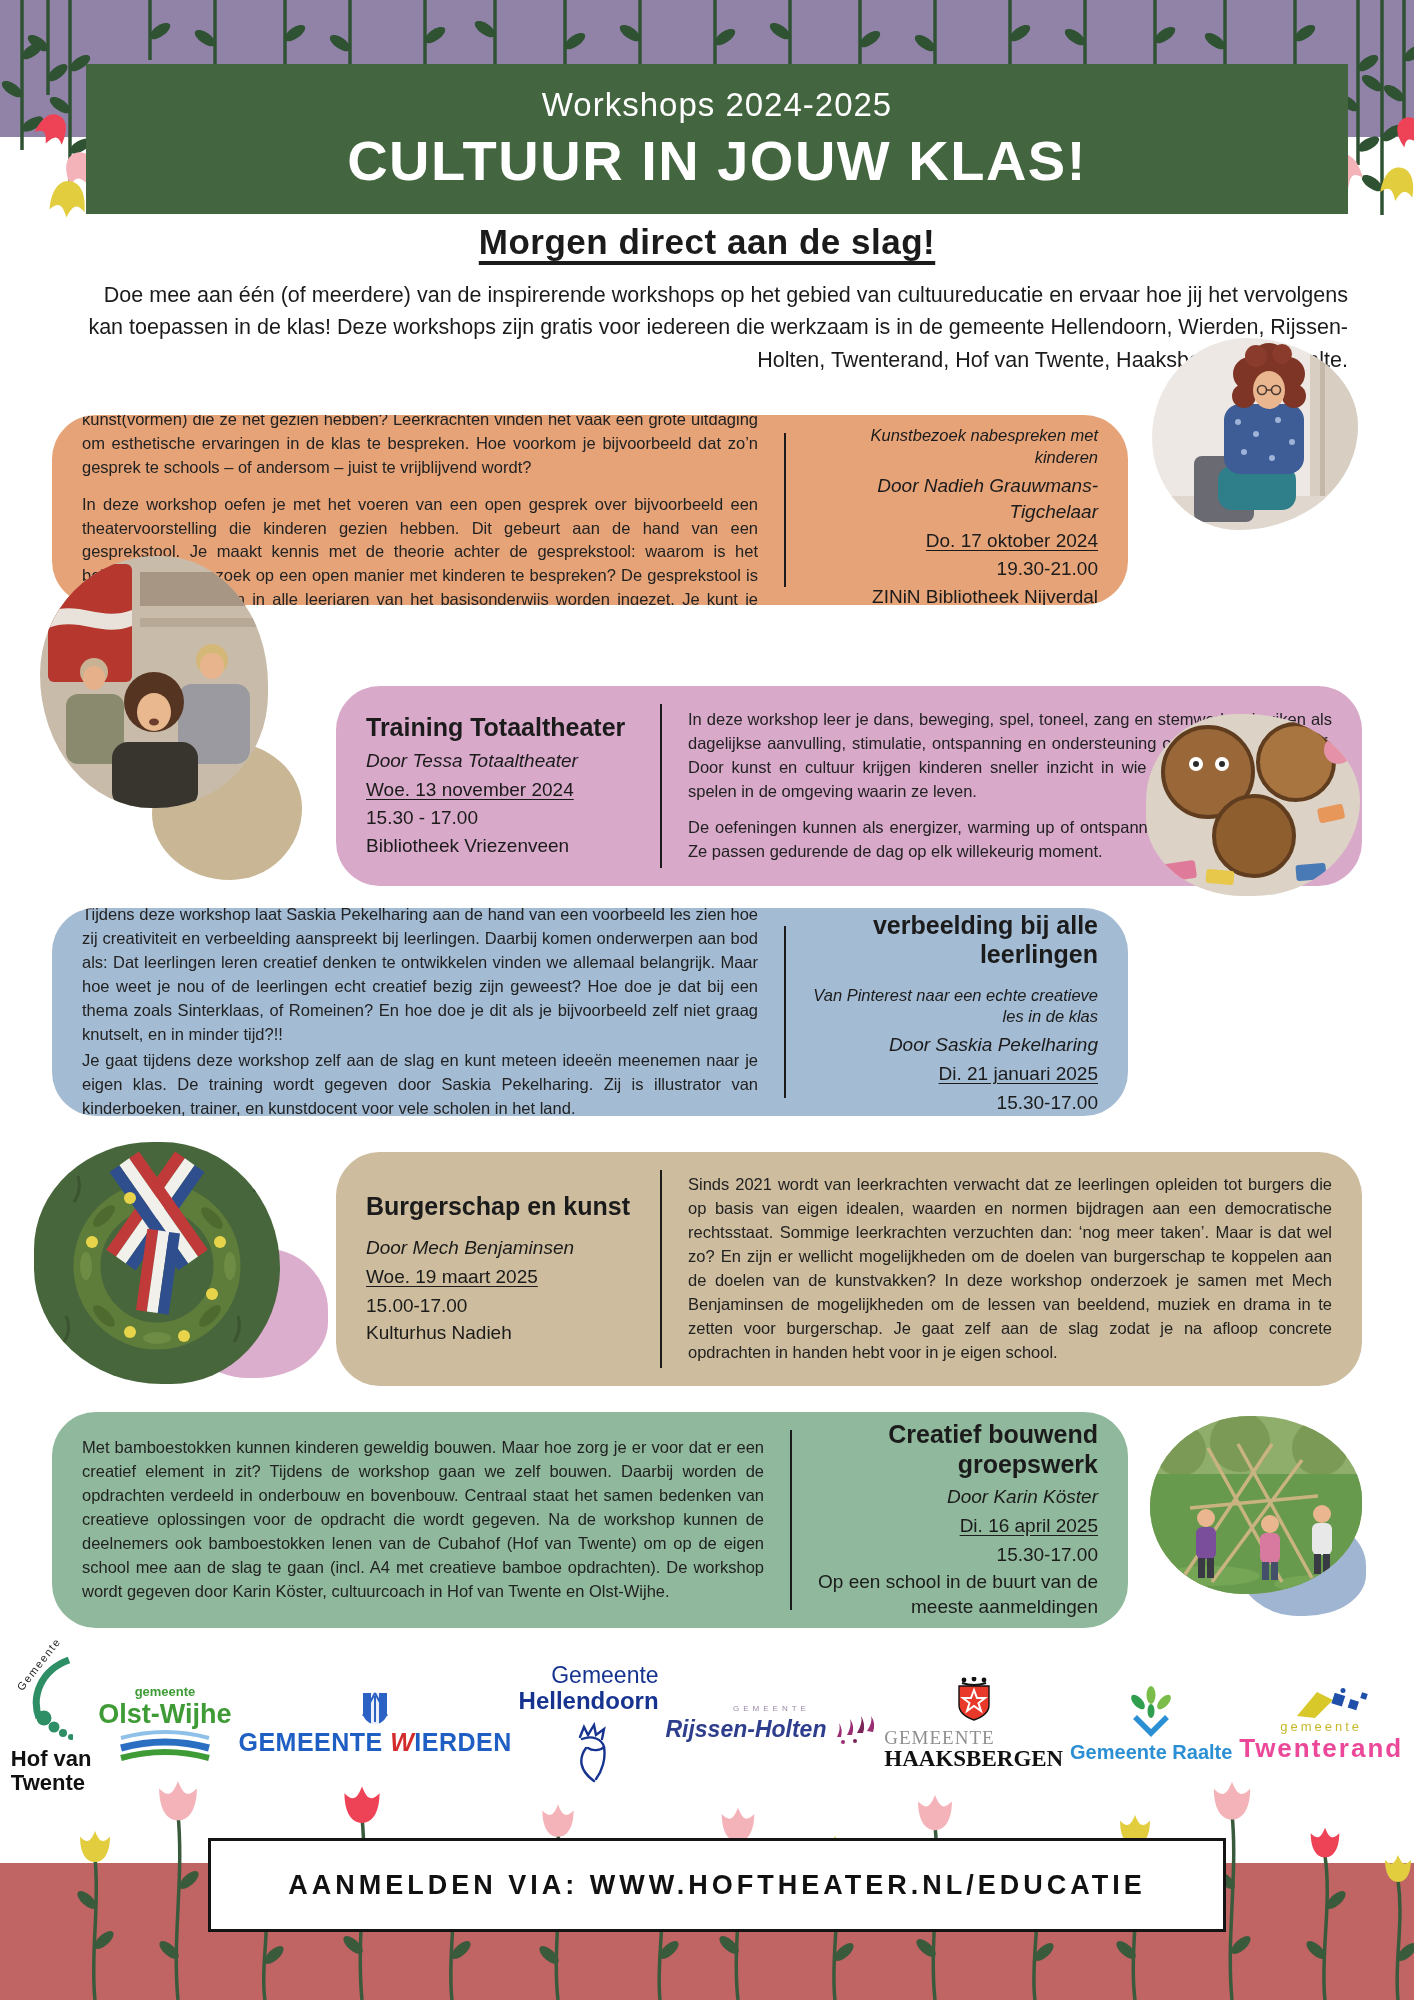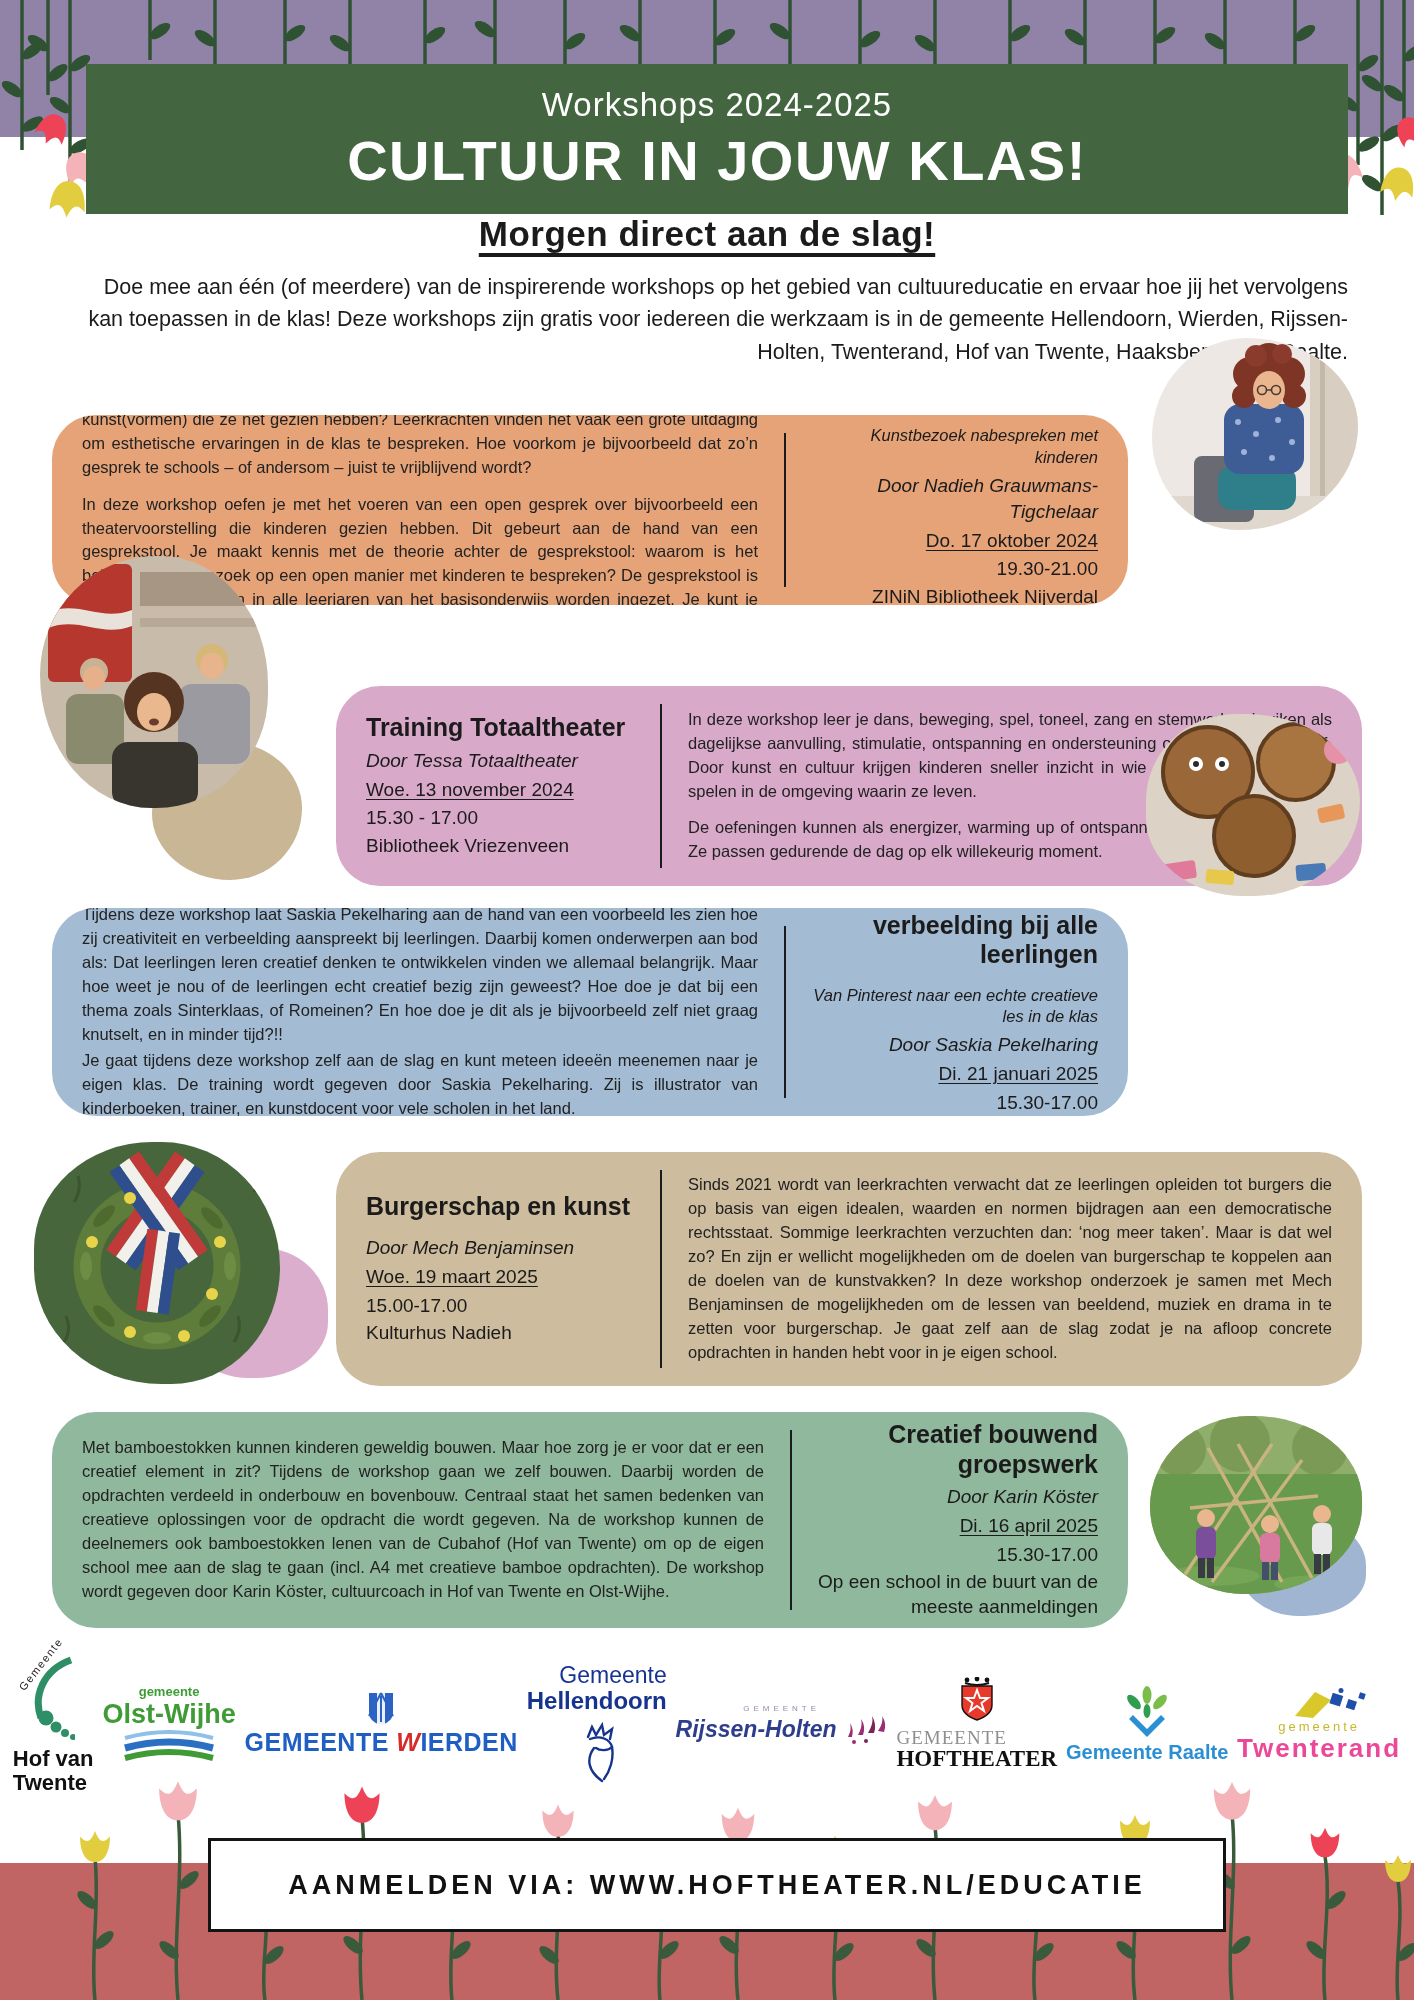--- a/index.html
+++ b/index.html
@@ -6,21 +6,21 @@
   .page{position:relative;width:1414px;height:2000px;margin:0 auto;background:#fff;
         font-family:"Liberation Sans",sans-serif;color:#1b1b1b;overflow:hidden;}
   
   .top-band{position:absolute;left:0;top:0;width:1414px;height:137px;background:var(--purple_band);z-index:0;}
   .vines{position:absolute;left:0;top:0;width:1414px;height:260px;z-index:1;}
   .banner{position:absolute;left:86px;top:64px;width:1262px;height:150px;background:var(--banner_green);
           z-index:2;display:flex;flex-direction:column;align-items:center;justify-content:center;gap:4px;color:#fff;}
   .banner-kicker{font-size:33px;font-weight:500;letter-spacing:1px;}
   .banner-title{font-size:56px;font-weight:800;letter-spacing:1.5px;}
   
-  .intro{position:absolute;left:66px;top:214px;width:1282px;text-align:center;z-index:2;}
+  .intro{position:absolute;left:66px;top:222px;width:1282px;text-align:center;z-index:2;}
   .intro-heading{display:inline-block;margin:0 0 17px 0;font-size:35px;font-weight:800;letter-spacing:.5px;
                  text-decoration:underline;text-decoration-thickness:3.5px;text-underline-offset:7px;}
   .intro-body{margin:0;text-align:right;font-size:21.5px;line-height:1.5;}
   
   .card{position:absolute;border-radius:44px;display:flex;align-items:center;
         padding:12px 30px;box-sizing:border-box;z-index:2;overflow:hidden;}
   .card1{left:52px;top:415px;width:1076px;height:190px;}
   .card2{left:336px;top:686px;width:1026px;height:200px;}
   .card3{left:52px;top:908px;width:1076px;height:208px;}
   .card4{left:336px;top:1152px;width:1026px;height:234px;}
@@ -449,21 +449,21 @@
       <svg width="36" height="44" viewBox="0 0 36 44">
         <circle cx="8" cy="3" r="2.4" fill="#111"></circle>
           <circle cx="18" cy="2" r="2.4" fill="#111"></circle>
           <circle cx="28" cy="3" r="2.4" fill="#111"></circle>
         <path d="M6,6 Q18,10 30,6" stroke="#111" stroke-width="2" fill="none"></path>
         <path d="M3,9 H33 V28 Q33,38 18,43 Q3,38 3,28 Z" fill="#E8392B" stroke="#111" stroke-width="1.4"></path>
         <path d="M18,13 L21,21 L29,21 L22.5,26 L25,34 L18,29 L11,34 L13.5,26 L7,21 L15,21 Z" fill="none" stroke="#fff" stroke-width="2"></path>
       </svg>
       <span class="hb-col">
         <span class="hb-l1">GEMEENTE</span><br>
-        <span class="hb-l2">HOFTHEATER</span>
+        <span class="hb-l2">HAAKSBERGEN</span>
       </span>
     </div>
     <div class="logo">
       <svg width="52" height="54" viewBox="0 0 52 54">
         <ellipse cx="26" cy="10" rx="4.5" ry="9" fill="#7ABD4A"></ellipse>
         <ellipse cx="13" cy="17" rx="4.5" ry="9" fill="#2F9E4E" transform="rotate(-42 13 17)"></ellipse>
         <ellipse cx="39" cy="17" rx="4.5" ry="9" fill="#7ABD4A" transform="rotate(42 39 17)"></ellipse>
         <ellipse cx="26" cy="26" rx="3.5" ry="7" fill="#2F9E4E"></ellipse>
         <path d="M10,32 L26,48 L42,32" stroke="#2B8FD4" stroke-width="5.5" fill="none"></path>
       </svg>

